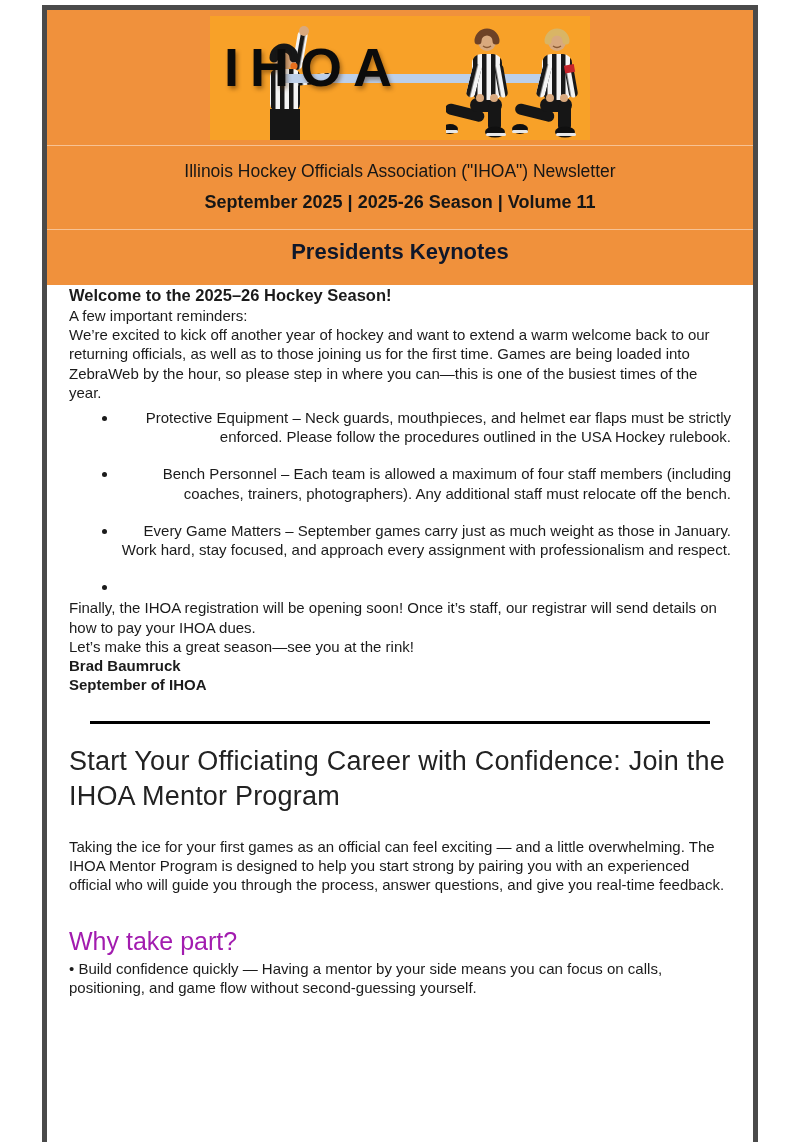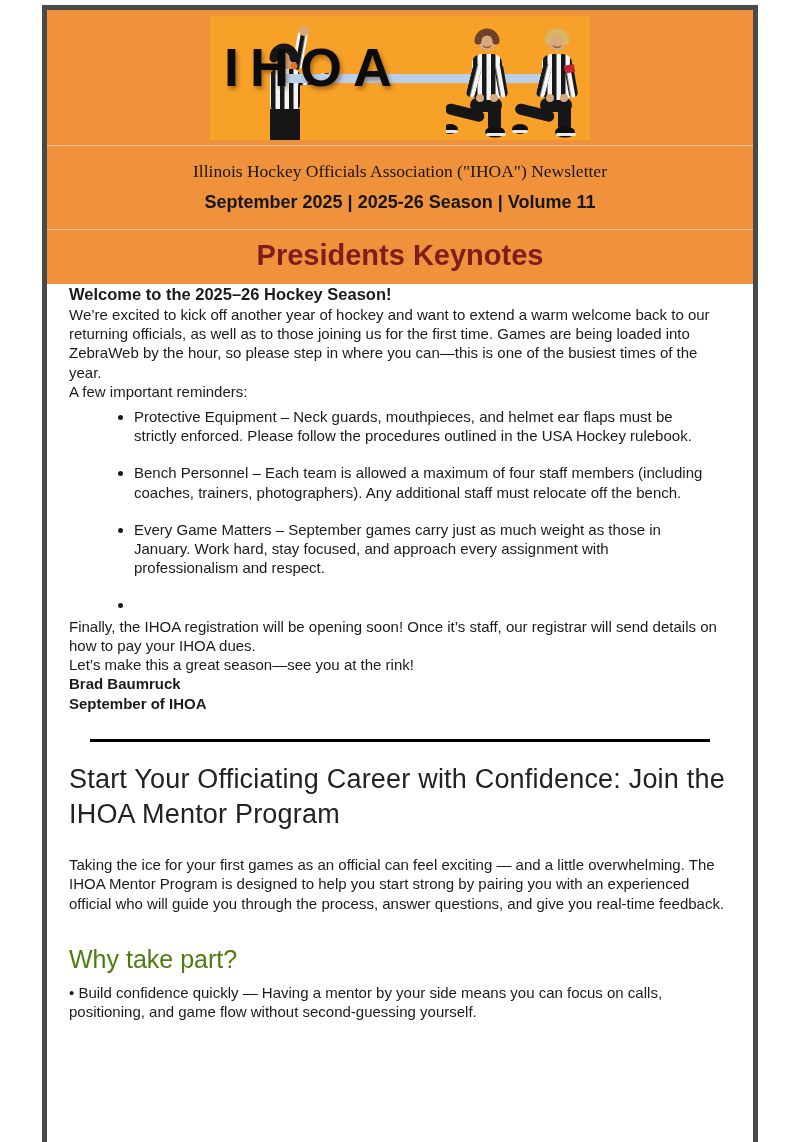--- a/index.html
+++ b/index.html
@@ -35,44 +35,44 @@
     position:absolute;left:0;right:0;top:20px;text-align:left;
     font-size:54px;font-weight:bold;letter-spacing:11px;color:#0b0b0b;
     padding-left:14px;text-shadow:2px 3px 4px rgba(70,35,0,.45);
   }
   .ref-left{position:absolute;left:34px;bottom:0;}
   .ref-right{position:absolute;right:6px;bottom:0;}
   .title-block{
     text-align:center;padding:15px 10px 16px;color:#161616;
     border-bottom:1px solid rgba(255,255,255,.45);
   }
-  .title-line1{font-size:17.5px;font-family:Liberation Serif, serif;}
+  .title-line1{font-size:17.5px;}
   .title-line2{font-size:18px;font-weight:bold;margin-top:10px;}
   .band{
-    background:var(--orange);text-align:center;color:#7f1d1d;
-    font-size:29px;font-weight:bold;padding:9px 10px 12px;
+    background:var(--orange);text-align:center;color:#0f172a;
+    font-size:22px;font-weight:bold;padding:9px 10px 20px;
   }
   
   .content{padding:0 22px;font-size:15px;line-height:1.28;color:var(--ink);}
   .content p{margin:0 0;}
   .h-welcome{font-weight:bold;font-size:16.5px;margin:19px 0 15px;}
-  ul.reminders{margin:6px 16px 2px;padding-left:49px;}
+  ul.reminders{margin:6px 0 2px;padding-left:49px;text-align:right;}
   ul.reminders li{margin-bottom:18px;}
   ul.reminders li.empty{margin-bottom:2px;min-height:10px;}
   .sig{font-weight:bold;line-height:1.3;margin-top:20px;}
   hr.black-divider{
     border:none;border-top:3px solid var(--divider-black);
     width:620px;margin:26px auto 10px;
   }
   .big-h{
     font-size:27px;font-weight:400;line-height:1.3;color:#222222;
     margin:20px 0 23px;letter-spacing:.2px;
   }
   .big-h2{
-    font-size:25px;font-weight:400;color:#4d7c0f;margin:30px 0 8px;
+    font-size:25px;font-weight:400;color:#a21caf;margin:30px 0 2px;
   }
 </style>
 </head>
 <body>
 
 <div class="frame">
 
   <div class="header-orange">
 
     <div class="banner-wrap">
@@ -148,22 +148,22 @@
     <div class="title-block">
       <div class="title-line1">Illinois Hockey Officials Association ("IHOA") Newsletter</div>
       <div class="title-line2">September 2025 | 2025-26 Season | Volume 11</div>
     </div>
 
     <div class="band">Presidents Keynotes</div>
   </div>
 
   <div class="content">
     <p class="h-welcome">Welcome to the 2025–26 Hockey Season!</p>
+    <p>A few important reminders:</p>
     <p>We’re excited to kick off another year of hockey and want to extend a warm welcome back to our returning officials, as well as to those joining us for the first time. Games are being loaded into ZebraWeb by the hour, so please step in where you can—this is one of the busiest times of the year.</p>
-    <p>A few important reminders:</p>
     <ul class="reminders">
       <li>Protective Equipment – Neck guards, mouthpieces, and helmet ear flaps must be strictly enforced. Please follow the procedures outlined in the USA Hockey rulebook.</li>
       <li>Bench Personnel – Each team is allowed a maximum of four staff members (including coaches, trainers, photographers). Any additional staff must relocate off the bench.</li>
       <li>Every Game Matters – September games carry just as much weight as those in January. Work hard, stay focused, and approach every assignment with professionalism and respect.</li>
       <li class="empty"></li>
     </ul>
     <p>Finally, the IHOA registration will be opening soon! Once it’s staff, our registrar will send details on how to pay your IHOA dues.</p>
     <p>Let’s make this a great season—see you at the rink!</p>
     <p class="sig">
       <span>Brad Baumruck</span><br>

